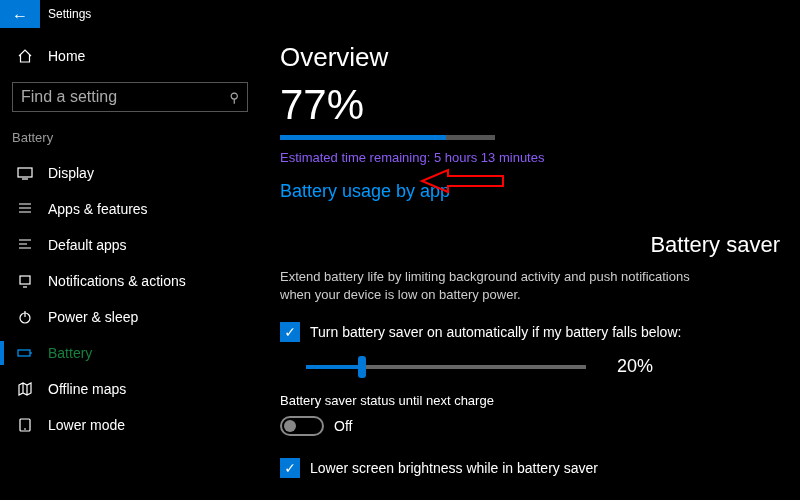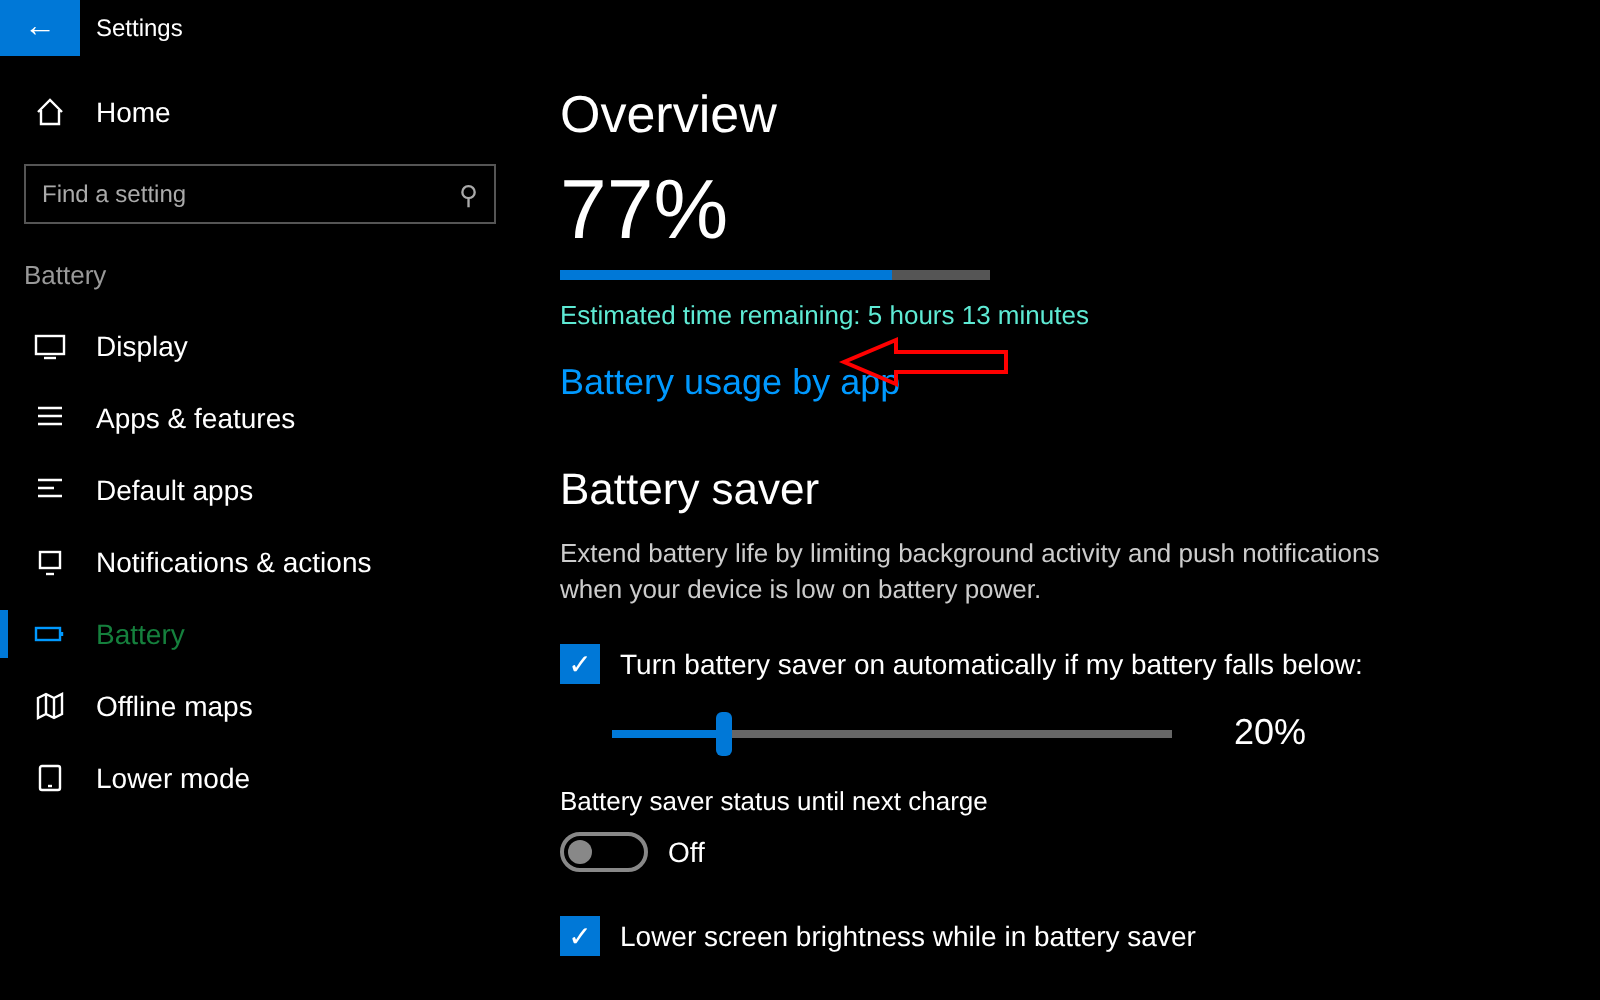--- a/index.html
+++ b/index.html
@@ -57,21 +57,21 @@
     padding: 0 8px;
     color: #888;
     position: relative;
   }
   .search-box input {
     background: transparent;
     border: none;
     color: #8b5cf6;
     outline: none;
     flex: 1;
-    font-size: 12px;
+    font-size: 16px;
   }
   .search-box input::placeholder { color: #aaa; }
   .search-icon { font-size: 13px; color:#aaa; }
   .category {
     color: #999;
     padding: 6px 14px 10px 12px;
     font-size: 13px;
   }
   .nav-item {
     display: flex;
@@ -95,23 +95,23 @@
     padding: 14px 20px 0 20px;
     overflow: hidden;
   }
   .h1 { font-size: 26px; font-weight: 300; margin-bottom: 8px; }
   .pct { font-size: 42px; font-weight: 300; margin-bottom: 6px; }
   .bar {
     width: 215px; height: 5px; background: #555; margin-bottom: 10px;
     position: relative;
   }
   .bar-fill { position:absolute; left:0; top:0; bottom:0; background:#0078d7; }
-  .est { color:#5eead4; font-size: 13px; margin-bottom: 16px; }
+  .est { color:#8b5cf6; font-size: 13px; margin-bottom: 16px; }
   .link { color:#0099ff; font-size: 18px; cursor: pointer; display:inline-block; }
-  .h2 { font-size: 22px; font-weight: 300; margin: 30px 0 10px; }
+  .h2 { font-size: 22px; font-weight: 300; margin: 30px 0 10px; text-align: right; }
   .desc { color:#ccc; font-size: 13px; line-height: 1.4; max-width: 420px; margin-bottom:18px; }
   .check-row { display:flex; align-items:center; margin-bottom: 14px; }
   .checkbox {
     width: 20px; height: 20px; background:#0078d7; display:flex; align-items:center; justify-content:center;
     margin-right: 10px; color:#fff; font-size:14px; cursor:pointer;
   }
   .slider-row { display:flex; align-items:center; margin: 8px 0 16px 26px; gap: 13px; }
   .slider {
     width: 280px; height: 4px; background:#666; position:relative; margin-right: 18px;
   }
@@ -193,20 +193,29 @@
     </div>
     <div class="nav-item">
       <span class="icon">
           <svg viewBox="0 0 16 16" stroke="#fff" fill="none" stroke-width="1.2">
             <rect x="3" y="3" width="10" height="8"></rect>
             <path d="M6 14h4"></path>
           </svg>
         </span>
       <span>Notifications &amp; actions</span>
     </div>
+    <div class="nav-item">
+      <span class="icon">
+          <svg viewBox="0 0 16 16" stroke="#fff" fill="none" stroke-width="1.2">
+            <circle cx="8" cy="9" r="5"></circle>
+            <path d="M8 2v6"></path>
+          </svg>
+        </span>
+      <span>Power &amp; sleep</span>
+    </div>
     <div class="nav-item active">
       <span class="icon">
           <svg viewBox="0 0 16 16" stroke="currentColor" fill="none" stroke-width="1.2">
             <rect x="1" y="5" width="12" height="6"></rect>
             <path d="M14 7v2"></path>
           </svg>
         </span>
       <span>Battery</span>
     </div>
     <div class="nav-item">

